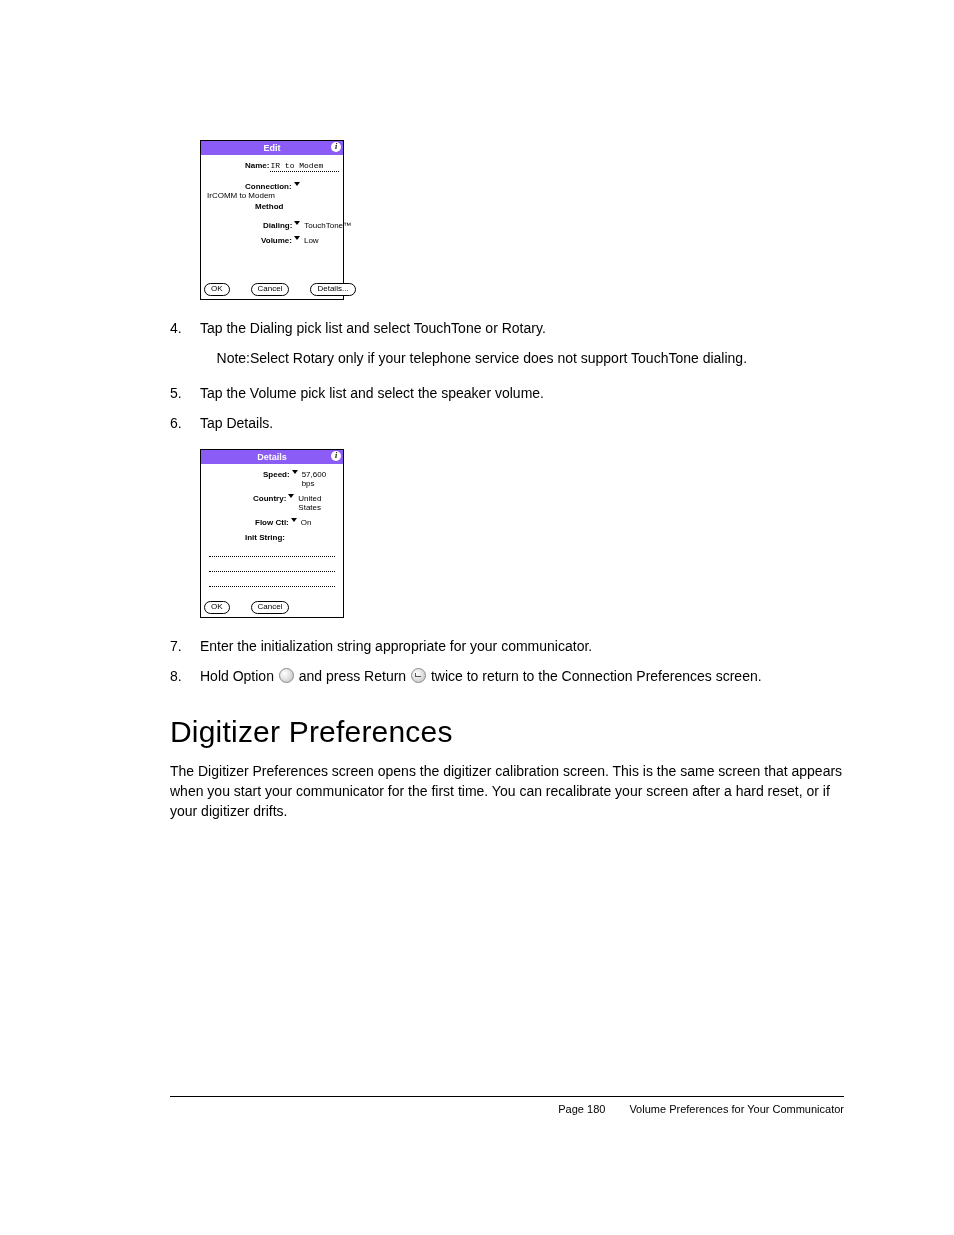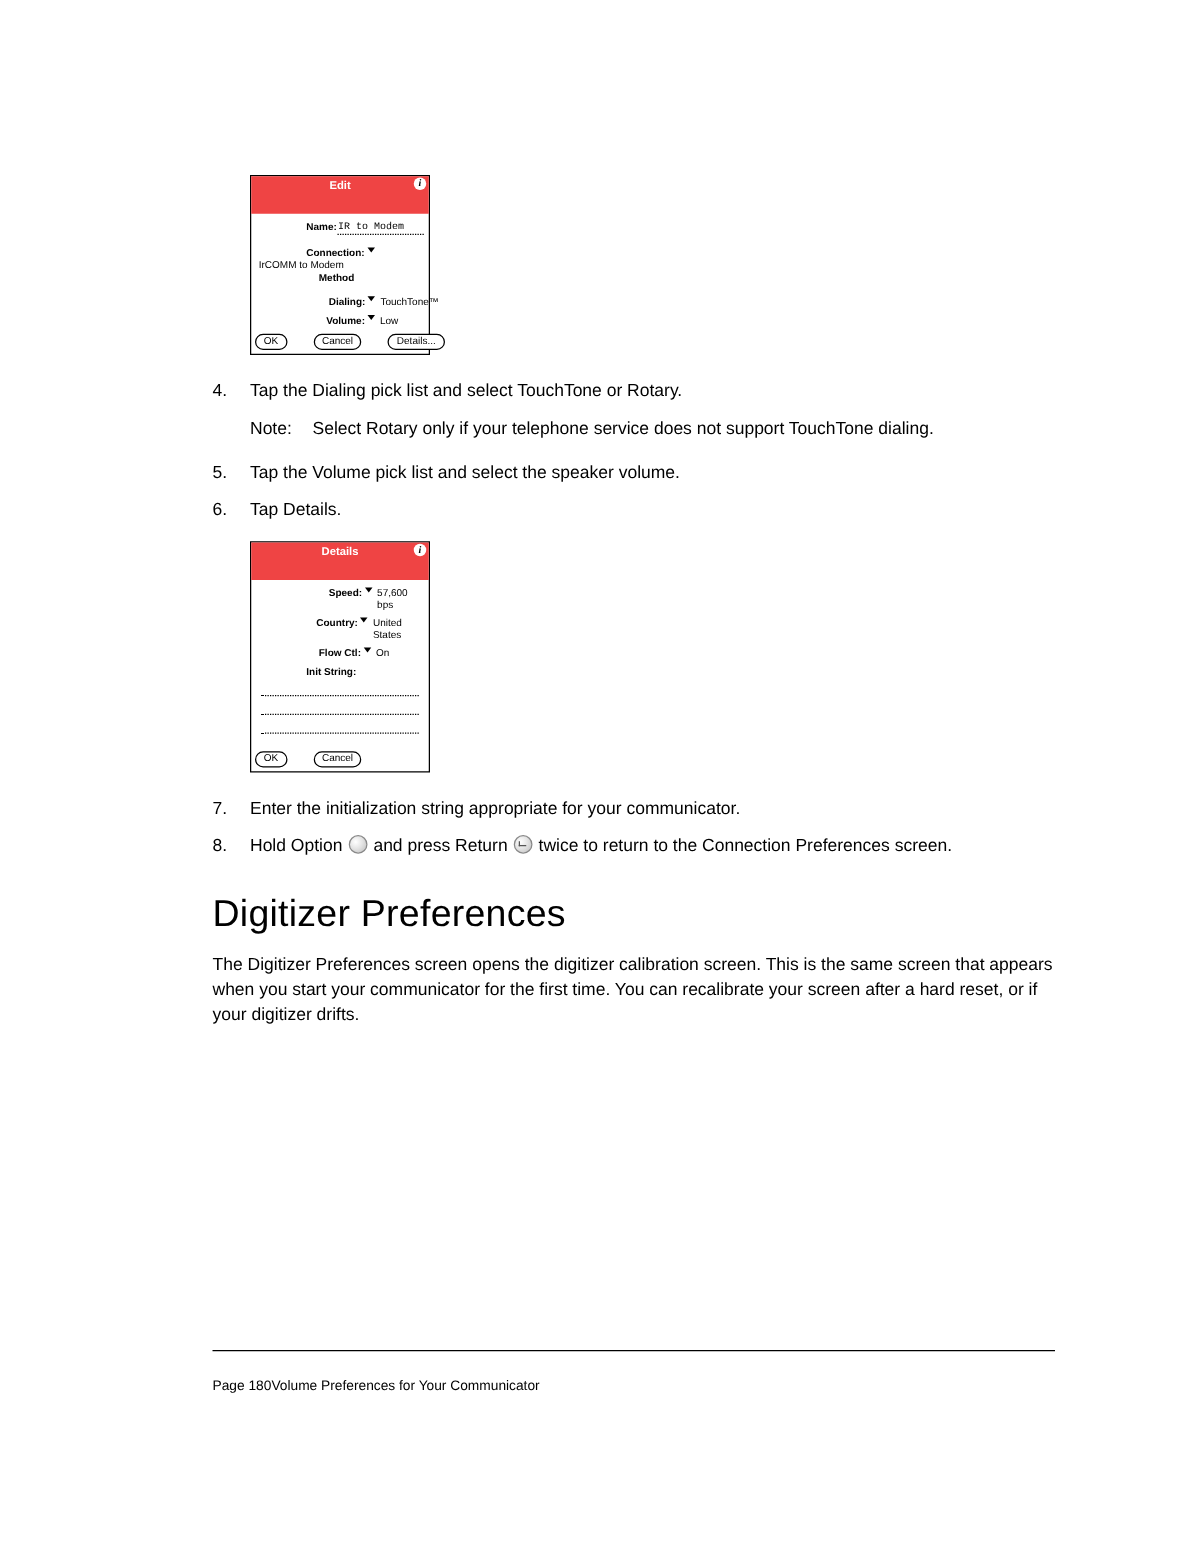--- a/index.html
+++ b/index.html
@@ -18,23 +18,23 @@
   }
   .pda {
     width: 142px;
     border: 1px solid #000;
     background: #fff;
     margin-left: 30px;
     margin-bottom: 18px;
     font-family: Arial, Helvetica, sans-serif;
   }
   .pda-title {
-    background: #ef4444;
+    background: #8b5cf6;
     color: #fff;
-    height: 30px;
+    height: 14px;
     position: relative;
     text-align: center;
     font-size: 9px;
     font-weight: bold;
     line-height: 14px;
   }
   .pda-info {
     position: absolute;
     right: 2px;
     top: 1px;
@@ -108,21 +108,21 @@
   .li .num {
     width: 30px;
     flex: 0 0 30px;
     text-align: left;
   }
   .li .txt { flex: 1; }
   .note {
     display: flex;
     margin: 10px 0 14px 30px;
   }
-  .note .nlabel { width: 50px; flex: 0 0 50px; }
+  .note .nlabel { width: 50px; flex: 0 0 50px; text-align: right; }
   .heading {
     font-size: 30px;
     font-weight: normal;
     margin: 28px 0 12px 0;
     font-family: Liberation Sans, sans-serif;
     letter-spacing: 0.2px;
   }
   .para {
     font-size: 14px;
     line-height: 1.45;
@@ -145,24 +145,25 @@
      width:5px; height:3px;
      border-left:1.5px solid #555;
      border-bottom:1.5px solid #555;
   }
   .footer {
     position: absolute;
     left: 170px;
     right: 110px;
     bottom: 120px;
     border-top: 1px solid #000;
-    padding-top: 22px;
+    padding-top: 6px;
     font-size: 11px;
     display: flex;
-    justify-content: flex-start;
+    justify-content: flex-end;
+    gap: 24px;
   }
   .dotted-line {
     border-bottom: 1px dotted #000;
     height: 10px;
     margin: 2px 0 4px 0;
   }
   .init-lines { padding: 2px 4px 4px 4px; }
 </style>
 </head>
 <body>
@@ -187,21 +188,21 @@
         <span class="pda-val">IrCOMM to Modem</span>
       </div>
       <div class="pda-row" style="margin-top:-4px; margin-bottom:10px; padding-left:10px;">
         <span class="pda-label">Method</span>
       </div>
       <div class="pda-row" style="padding-left:18px;">
         <span class="pda-label">Dialing:</span>
         <span class="tri"></span>
         <span class="pda-val">TouchTone™</span>
       </div>
-      <div class="pda-row" style="padding-left:16px; margin-bottom:0;">
+      <div class="pda-row" style="padding-left:16px; margin-bottom:32px;">
         <span class="pda-label">Volume:</span>
         <span class="tri"></span>
         <span class="pda-val">Low</span>
       </div>
     </div>
     <div class="pda-btnbar">
       <span class="pda-btn">OK</span>
       <span class="pda-btn">Cancel</span>
       <span class="pda-btn">Details...</span>
     </div>

